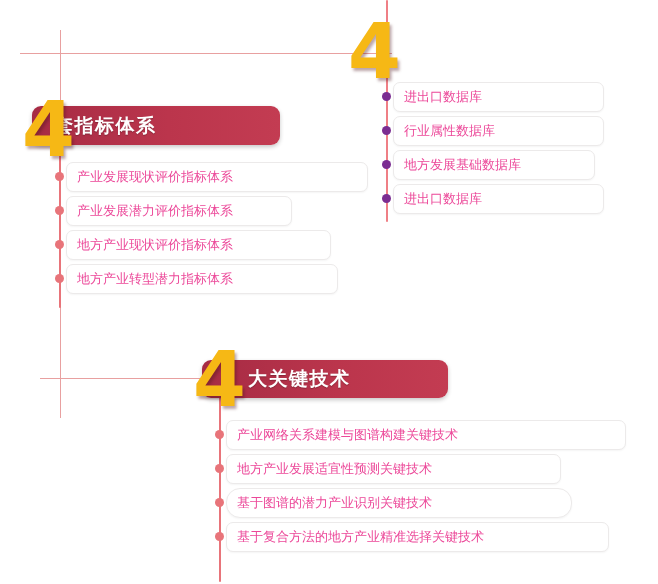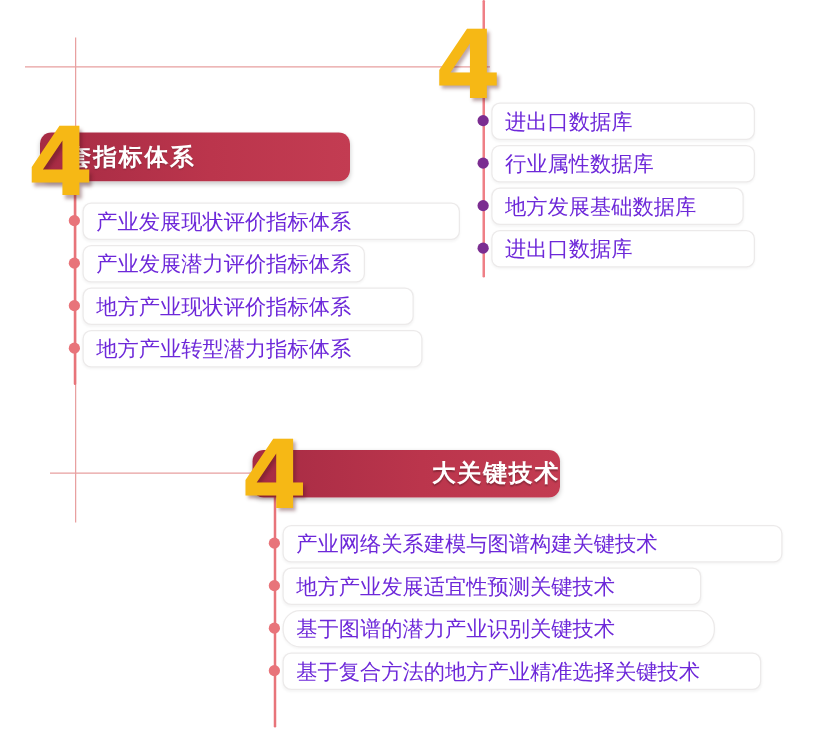--- a/index.html
+++ b/index.html
@@ -92,22 +92,22 @@
     box-sizing: border-box;
     background: #ffffff;
     border: 1px solid #eceaea;
     border-radius: 7px;
     display: flex;
     align-items: center;
     padding-left: 10px;
     box-shadow: 0 1px 2px rgba(0,0,0,0.045);
   }
   .item-label {
-    font-size: 17px;
-    color: #6d28d9;
+    font-size: 13px;
+    color: #ec4899;
     white-space: nowrap;
     font-family: Liberation Serif, serif;
   }
 </style>
 </head>
 <body>
 
 <div id="canvas">
 
   <div class="guide-v" style="left:60px; top:30px; height:388px;"></div>
@@ -186,21 +186,21 @@
         </span>
       </div>
     </div>
   </div>
 
   <div class="group" style="left:175px; top:330px; width:483px; height:254px;">
 
     <div class="spine" style="left:44px; top:62px; height:190px; background:#e8747a;"></div>
 
     <div class="banner" style="left:27px; top:30px; width:246px; height:38px;
-                background:linear-gradient(to right,#a62b44 0%,#bb354c 55%,#c33c52 100%);justify-content:flex-end;">
+                background:linear-gradient(to right,#a62b44 0%,#bb354c 55%,#c33c52 100%);">
       <span class="banner-title" style="margin-left:46px;">大关键技术</span>
     </div>
 
     <div class="numeral" style="left:18px; top:12px;">4</div>
 
     <div class="items" style="left:0; top:88px;">
       <div class="item-row">
         <span class="bullet" style="left:40px; top:12px; background:#e8747a;"></span>
         <span class="item-box" style="left:51px; top:2px; width:400px;">
           <span class="item-label">产业网络关系建模与图谱构建关键技术</span>

